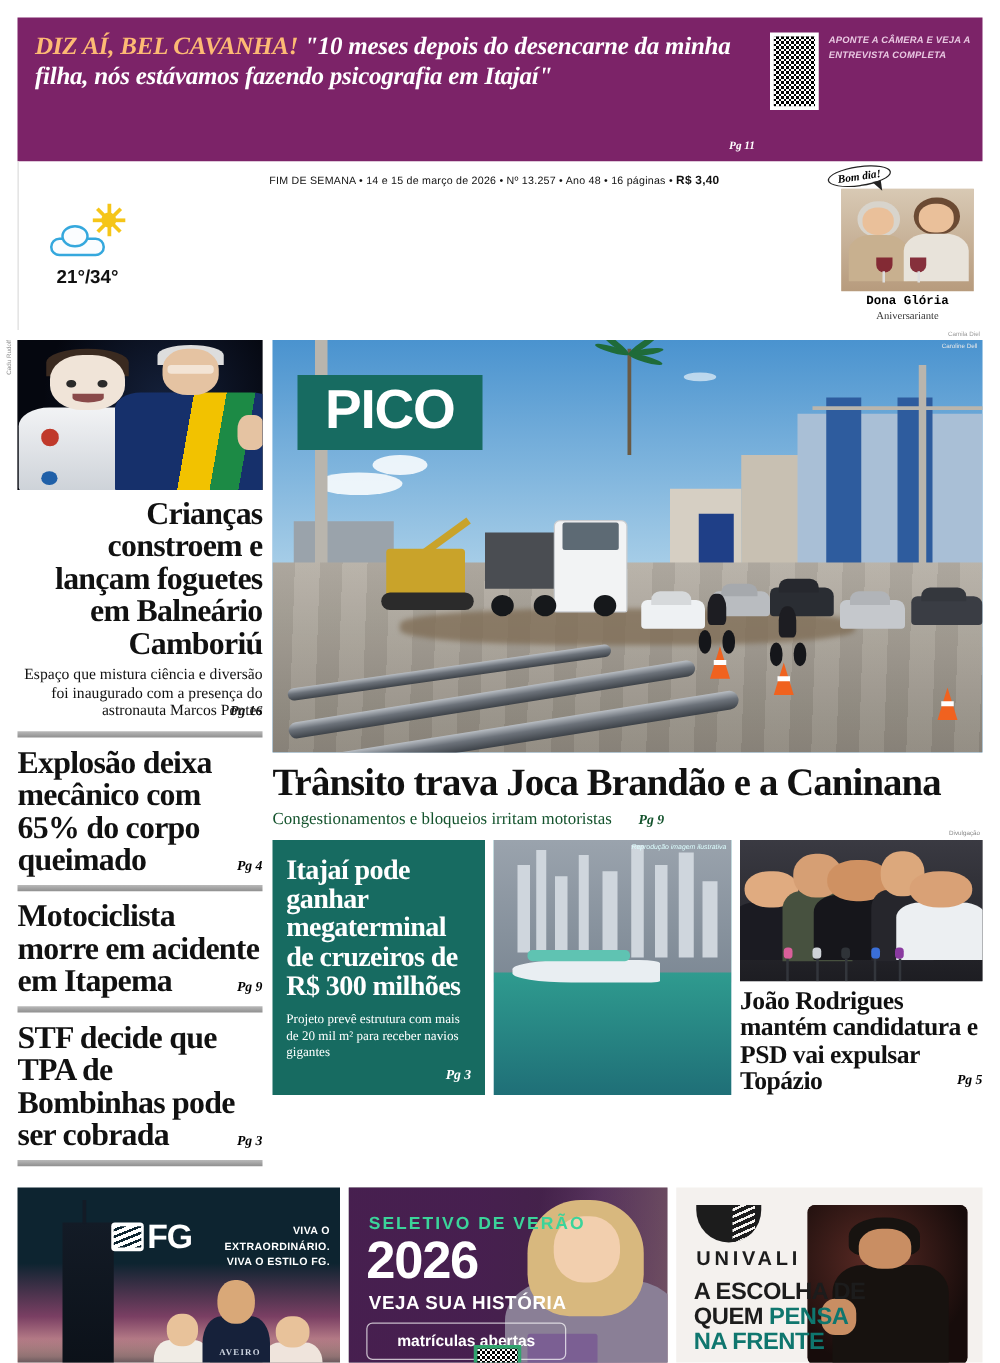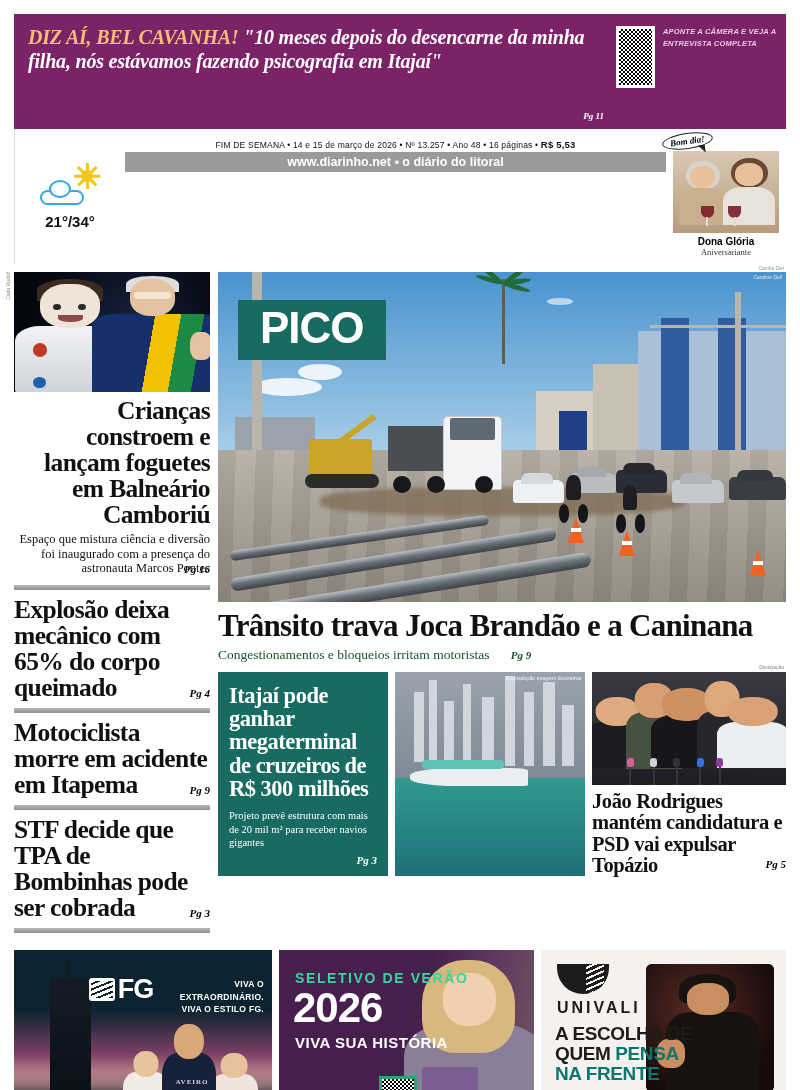--- a/index.html
+++ b/index.html
@@ -93,21 +93,21 @@
   .gl-p1 { position:absolute; left:8%; top:12%; width:40%; height:78%; }
   .gl-p2 { position:absolute; left:50%; top:8%; width:44%; height:82%; }
   .gl-p1 .h,.gl-p2 .h { position:absolute; left:10%; top:0; width:80%; height:46%; border-radius:48%; }
   .gl-p1 .h { background:#d8d4cc; } .gl-p2 .h { background:#6b4a33; }
   .gl-p1 .f,.gl-p2 .f { position:absolute; left:20%; top:8%; width:60%; height:34%; background:#eac09a; border-radius:46%; }
   .gl-p1 .b { position:absolute; left:-6%; top:42%; width:112%; height:58%; background:#c8b08f; border-radius:36% 36% 0 0; }
   .gl-p2 .b { position:absolute; left:-6%; top:44%; width:112%; height:56%; background:#e8e3da; border-radius:36% 36% 0 0; }
   .glass { position:absolute; width:13px; height:22px; }
   .glass .bowl { position:absolute; left:0; top:0; width:13px; height:12px; background:#7b1c2a; border-radius:0 0 50% 50%; opacity:.9;}
   .glass .stem { position:absolute; left:5.5px; top:11px; width:2px; height:9px; background:#ddd; }
-  .gl-name { text-align:center; font-size:10px; font-weight:bold; margin-top:3px; font-family:Liberation Sans, sans-serif;}
+  .gl-name { text-align:center; font-size:10px; font-weight:bold; margin-top:3px; font-family:Liberation Mono, monospace;}
   .gl-sub { text-align:center; font-size:8.5px; color:#333; font-family:"Liberation Serif",serif;}
   .gl-cred { position:absolute; right:2px; bottom:-7px; font-size:5px; color:#999; }
 
   
   .body-grid { display:flex; gap:8px; margin-top:8px; }
   .left-col { width:196px; }
   .right-col { flex:1; }
 
   .cred-v { position:absolute; left:-9px; top:0; font-size:5px; color:#888;
     writing-mode: vertical-rl; transform: rotate(180deg); }
@@ -310,23 +310,22 @@
         <div class="cloud">
             <div class="c1"></div>
             <div class="c2"></div>
           </div>
       </div>
       <div class="temp">21°/34°</div>
     </div>
 
     <div class="logo-col">
       <div class="dateline">
-        <span>FIM DE SEMANA  •  14 e 15 de março de 2026  •  Nº 13.257  •  Ano 48  •  16 páginas  •  </span><b>R$ 5,53</b>
-      </div>
-      <div class="urlbar">www.diarinho.net ▪ o diário do litoral</div>
+        <span>FIM DE SEMANA  •  14 e 15 de março de 2026  •  Nº 13.257  •  Ano 48  •  16 páginas  •  </span><b>R$ 3,40</b>
+      </div>
     </div>
 
     <div class="gloria">
       <div class="bubble">Bom dia!</div>
       <div class="gl-photo">
         <div class="wall"></div>
         <div class="gl-p1">
             <div class="h"></div>
             <div class="f"></div>
             <div class="b"></div>
@@ -604,21 +603,22 @@
     <div class="ad ad-uniavan">
       <div class="ua-blur"></div>
       <div class="ua-girl">
         <div class="body"></div>
           <div class="hair"></div>
           <div class="face"></div>
           <div class="book"></div>
       </div>
       <div class="ua-k1">SELETIVO DE VERÃO</div>
       <div class="ua-year">2026</div>
-      <div class="ua-k2">VIVA SUA HISTÓRIA</div>
+      <div class="ua-k2">VEJA SUA HISTÓRIA</div>
+      <div class="ua-btn">matrículas abertas</div>
       <div class="ua-logo"><span>unia</span><span class="v">v</span><span>an</span></div>
       <div class="ua-qr">
           <div class="i"></div>
         </div>
     </div>
 
     <div class="ad ad-univali">
       <div class="uv-logo">
         <div class="uv-mark"></div>
         <div class="uv-word">UNIVALI</div>

